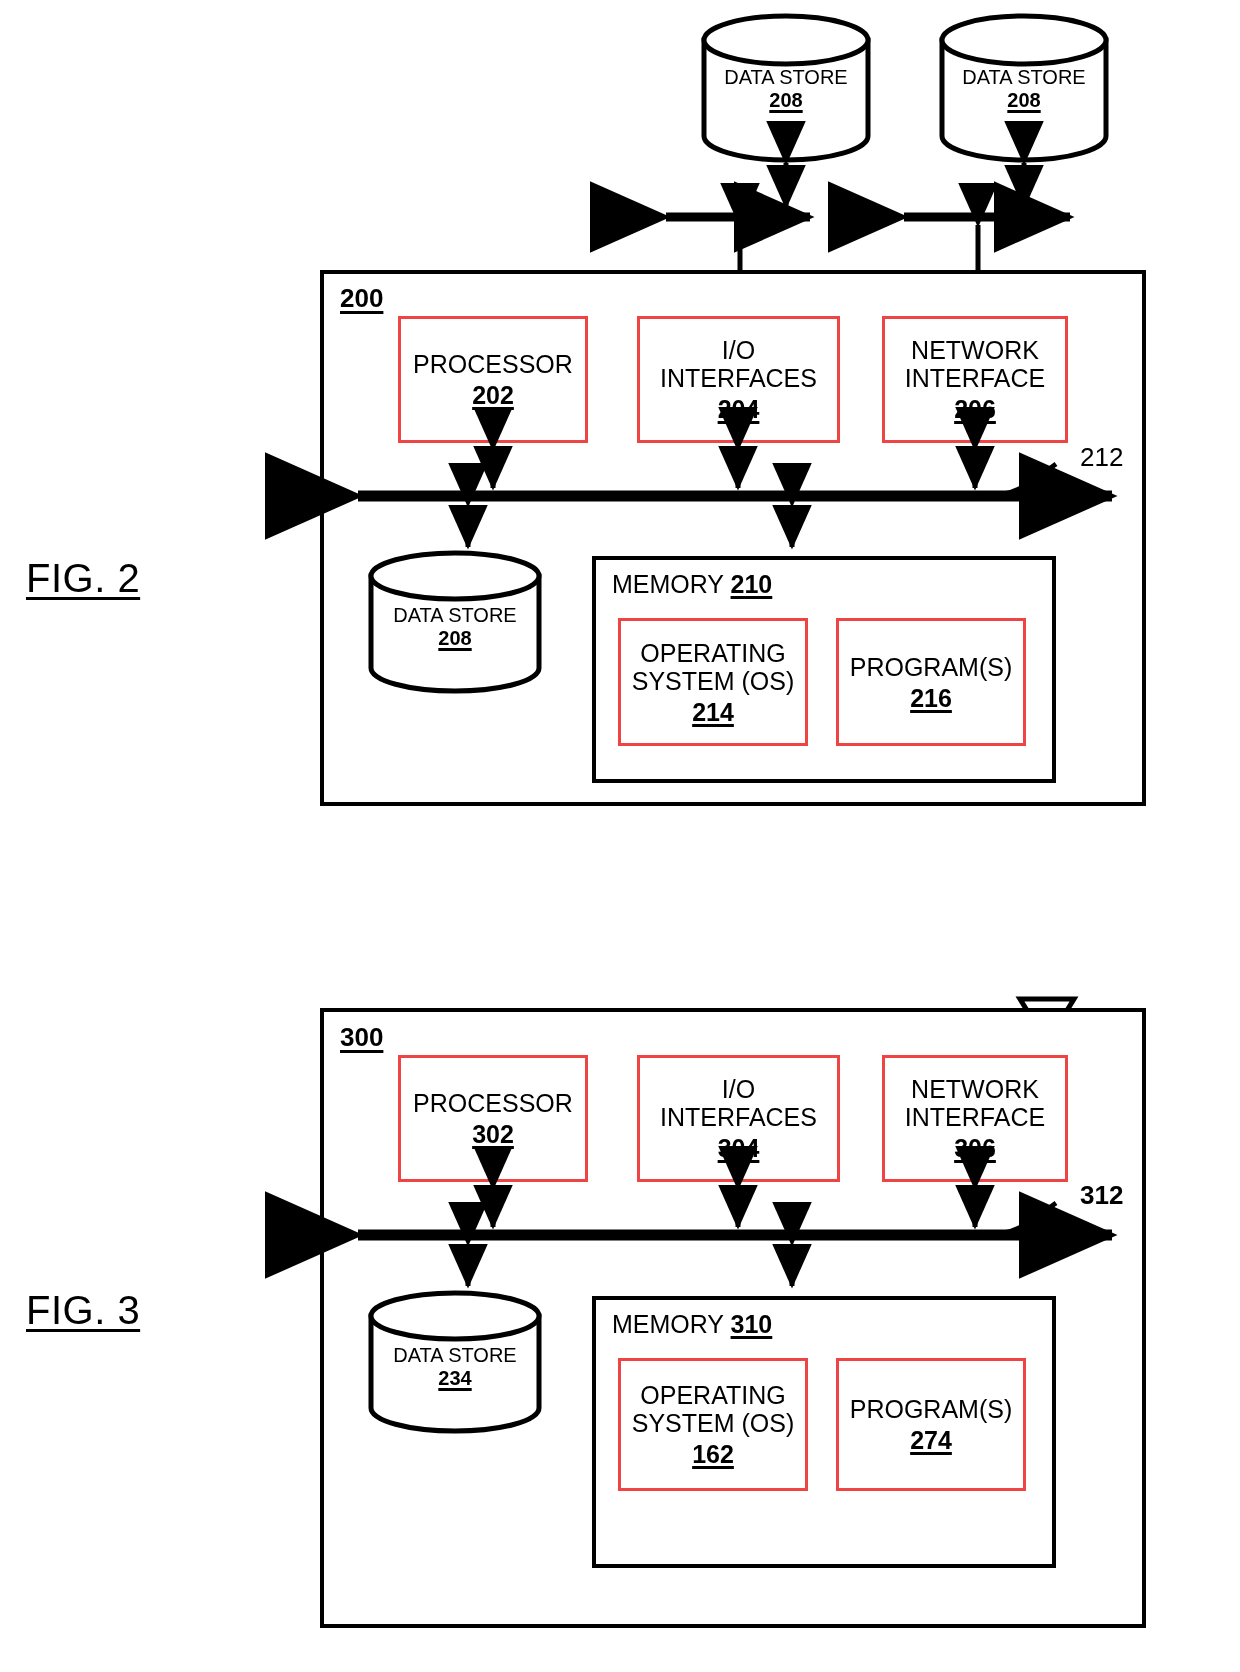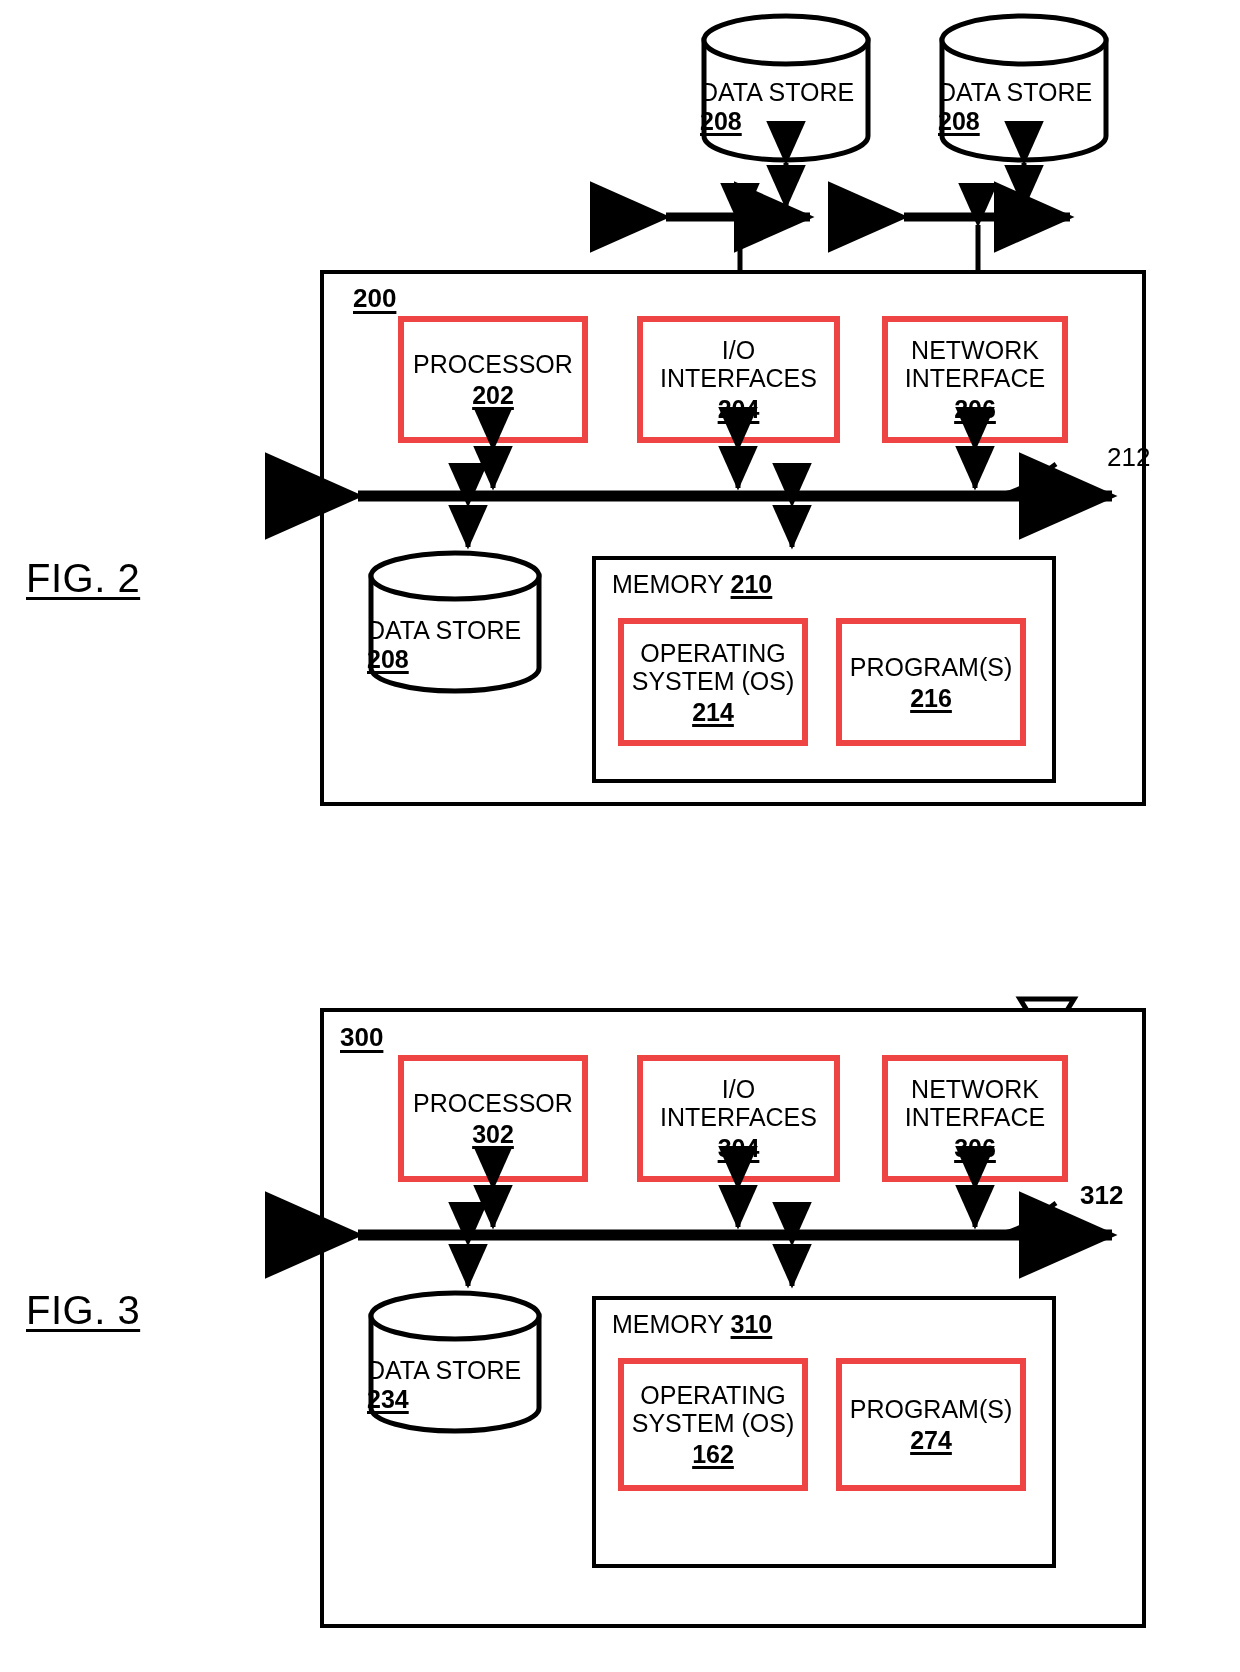--- a/index.html
+++ b/index.html
@@ -31,21 +31,21 @@
   }
 
   
   .chassis {
     border: 4px solid #000;
     background: #fff;
   }
 
   
   .comp-box {
-    border: 6px solid #ef4444;
+    border: 3px solid #ef4444;
     background: #fff;
     display: flex;
     flex-direction: column;
     align-items: center;
     justify-content: center;
     text-align: center;
     line-height: 1.12;
     font-size: 25px;
   }
   .comp-box .ref {
@@ -90,24 +90,24 @@
     white-space: nowrap;
   }
 
   
   .cylinder {
     position: absolute;
   }
   .cyl-text {
     position: absolute;
     left: 0; right: 0;
-    font-size: 25px;
+    text-align: center;
+    font-size: 20px;
     line-height: 1.15;
     pointer-events: none;
-    margin-top: 12px;
   }
   .cyl-text .ref {
     font-weight: bold;
     text-decoration: underline;
     text-underline-offset: 3px;
     text-decoration-thickness: 2.5px;
   }
 
   svg { display: block; overflow: visible; }
 </style>
@@ -151,21 +151,21 @@
 
   <line x1="110" y1="70" x2="110" y2="168" stroke="#000" stroke-width="5" marker-start="url(#ah)" marker-end="url(#ah)"></line>
 
   <line x1="394" y1="8" x2="394" y2="52" stroke="#000" stroke-width="5" marker-start="url(#ah)" marker-end="url(#ah)"></line>
   <line x1="274" y1="62" x2="440" y2="62" stroke="#000" stroke-width="9" marker-start="url(#ah)" marker-end="url(#ah)"></line>
   <line x1="348" y1="70" x2="348" y2="168" stroke="#000" stroke-width="5" marker-start="url(#ah)" marker-end="url(#ah)"></line>
 </svg>
 
 <div class="abs chassis" style="left:320px; top:270px; width:826px; height:536px;"></div>
 
-<div class="abs chassis-ref" style="left:340px; top:283px;margin-left:13px;">200</div>
+<div class="abs chassis-ref" style="left:340px; top:283px;">200</div>
 
 <div class="abs comp-box" style="left:398px; top:316px; width:190px; height:127px;">
   <div>PROCESSOR</div>
   <div class="ref">202</div>
 </div>
 
 <div class="abs comp-box" style="left:637px; top:316px; width:203px; height:127px;">
   <div>I/O</div>
   <div>INTERFACES</div>
   <div class="ref">204</div>
@@ -189,21 +189,21 @@
   <line x1="635" y1="6" x2="635" y2="45" stroke="#000" stroke-width="5" marker-start="url(#ah2)" marker-end="url(#ah2)"></line>
 
   <line x1="18" y1="53" x2="772" y2="53" stroke="#000" stroke-width="11" marker-start="url(#ah2)" marker-end="url(#ah2)"></line>
 
   <path d="M660,52 C684,48 700,32 716,21" fill="none" stroke="#000" stroke-width="5"></path>
 
   <line x1="128" y1="62" x2="128" y2="104" stroke="#000" stroke-width="5" marker-start="url(#ah2)" marker-end="url(#ah2)"></line>
   <line x1="452" y1="62" x2="452" y2="104" stroke="#000" stroke-width="5" marker-start="url(#ah2)" marker-end="url(#ah2)"></line>
 </svg>
 
-<div class="abs bus-ref" style="left:1080px; top:442px;margin-left:27px;">212</div>
+<div class="abs bus-ref" style="left:1080px; top:442px;">212</div>
 
 <div class="cylinder" style="left:367px; top:552px; width:176px; height:142px;">
   <svg width="176" height="142" viewBox="0 0 176 142">
     <path d="M4,24 L4,116 A84,23 0 0 0 172,116 L172,24 Z" fill="#fff" stroke="#000" stroke-width="5"></path>
     <ellipse cx="88" cy="24" rx="84" ry="23" fill="#fff" stroke="#000" stroke-width="5"></ellipse>
   </svg>
   <div class="cyl-text" style="top:52px;">
     <span>DATA STORE</span><br>
     <span class="ref">208</span>
   </div>

